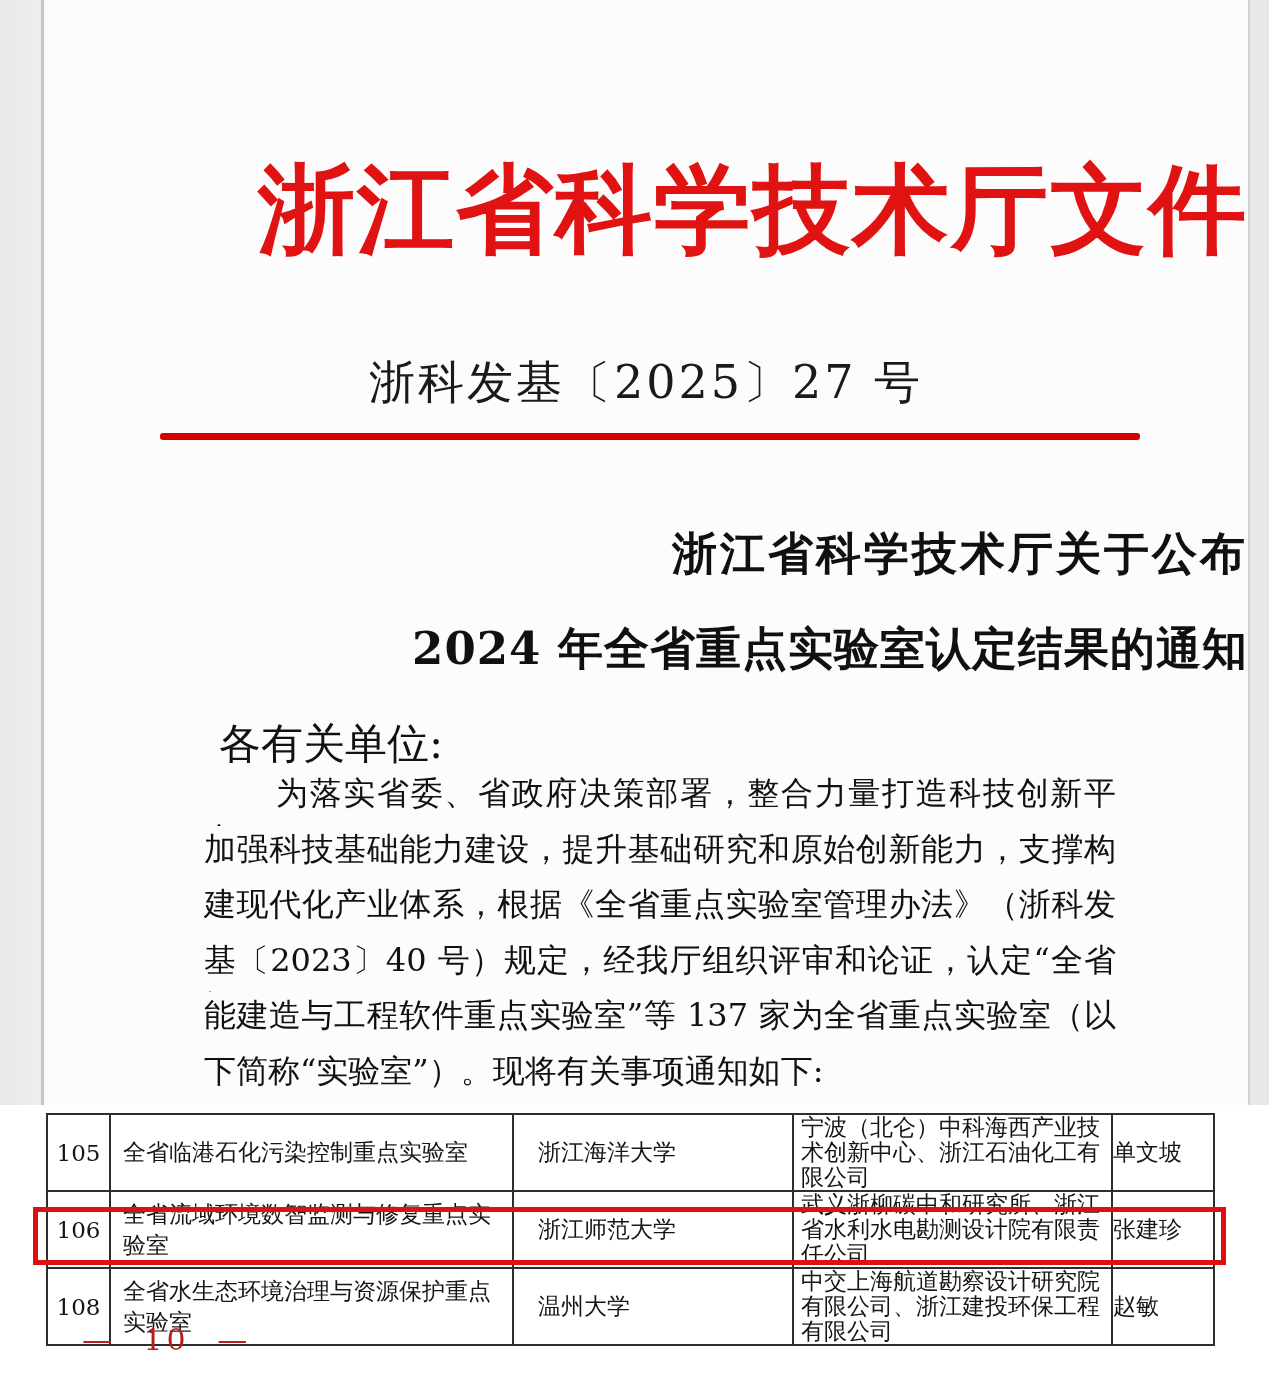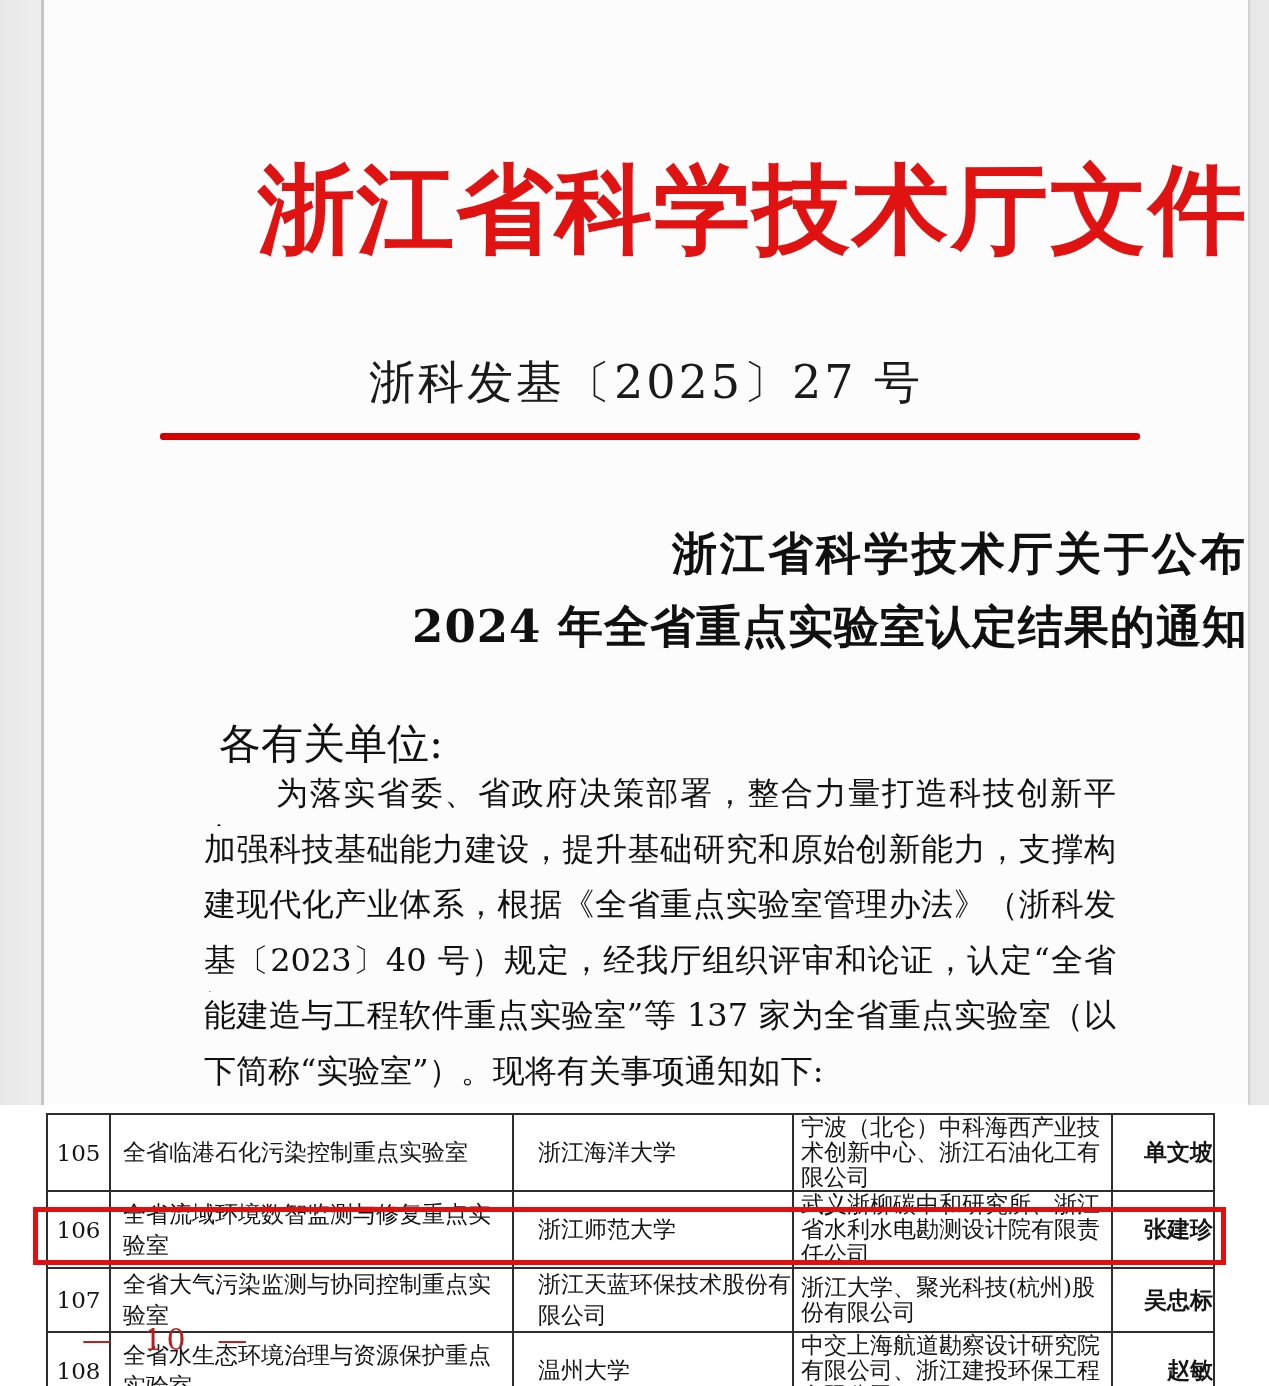--- a/index.html
+++ b/index.html
@@ -56,21 +56,21 @@
     background: var(--divider-red, #d40000);
     border-radius: 3px;
   }
 
   .notice-title {
     position: absolute; left: 44px; width: 1204px;
     text-align: right; font-weight: bold; color: #101010;
     font-size: 45px; white-space: nowrap;
   }
   .notice-title.l1 { top: 524px; letter-spacing: 3px; }
-  .notice-title.l2 { top: 597px; letter-spacing: 1px; }
+  .notice-title.l2 { top: 619px; letter-spacing: 1px; }
 
   .salutation {
     position: absolute; left: 204px; top: 716px;
     font-size: 42px; color: #111111; margin-left: 15px;
   }
 
   .body-block {
     position: absolute; left: 204px; top: 770px; width: 912px;
     font-size: 32px; color: #111111;
   }
@@ -101,21 +101,21 @@
   table.labs-table td {
     border: 2px solid #2e2e2e;
     height: 50px;
     vertical-align: middle;
     font-size: 23px;
   }
   td.cell-no { text-align: center; font-size: 24px; }
   td.cell-lab { padding-left: 12px; }
   td.cell-inst { padding-left: 24px; }
   td.cell-partners { padding: 0 7px; font-size: 22px; line-height: 25px; border-radius: 20px; }
-  td.cell-director { text-align: right; font-weight: bold; }
+  td.cell-director { text-align: left; }
 
   .highlight-box {
     position: absolute; left: 33px; top: 1207px;
     width: 1193px; height: 58px;
     border: 5px solid var(--highlight-red, #e01010);
     pointer-events: none;
     background: transparent;
   }
 
   .page-number {
@@ -173,27 +173,20 @@
             <td class="cell-director">单文坡</td>
           </tr>
           <tr>
             <td class="cell-no">106</td>
             <td class="cell-lab">全省流域环境数智监测与修复重点实验室</td>
             <td class="cell-inst">浙江师范大学</td>
             <td class="cell-partners">武义浙柳碳中和研究所、浙江省水利水电勘测设计院有限责任公司</td>
             <td class="cell-director">张建珍</td>
           </tr>
           <tr>
-            <td class="cell-no">107</td>
-            <td class="cell-lab">全省大气污染监测与协同控制重点实验室</td>
-            <td class="cell-inst">浙江天蓝环保技术股份有限公司</td>
-            <td class="cell-partners">浙江大学、聚光科技(杭州)股份有限公司</td>
-            <td class="cell-director">吴忠标</td>
-          </tr>
-          <tr>
             <td class="cell-no">108</td>
             <td class="cell-lab">全省水生态环境治理与资源保护重点实验室</td>
             <td class="cell-inst">温州大学</td>
             <td class="cell-partners">中交上海航道勘察设计研究院有限公司、浙江建投环保工程有限公司</td>
             <td class="cell-director">赵敏</td>
           </tr>
         </tbody>
     </table>
   </div>
 

